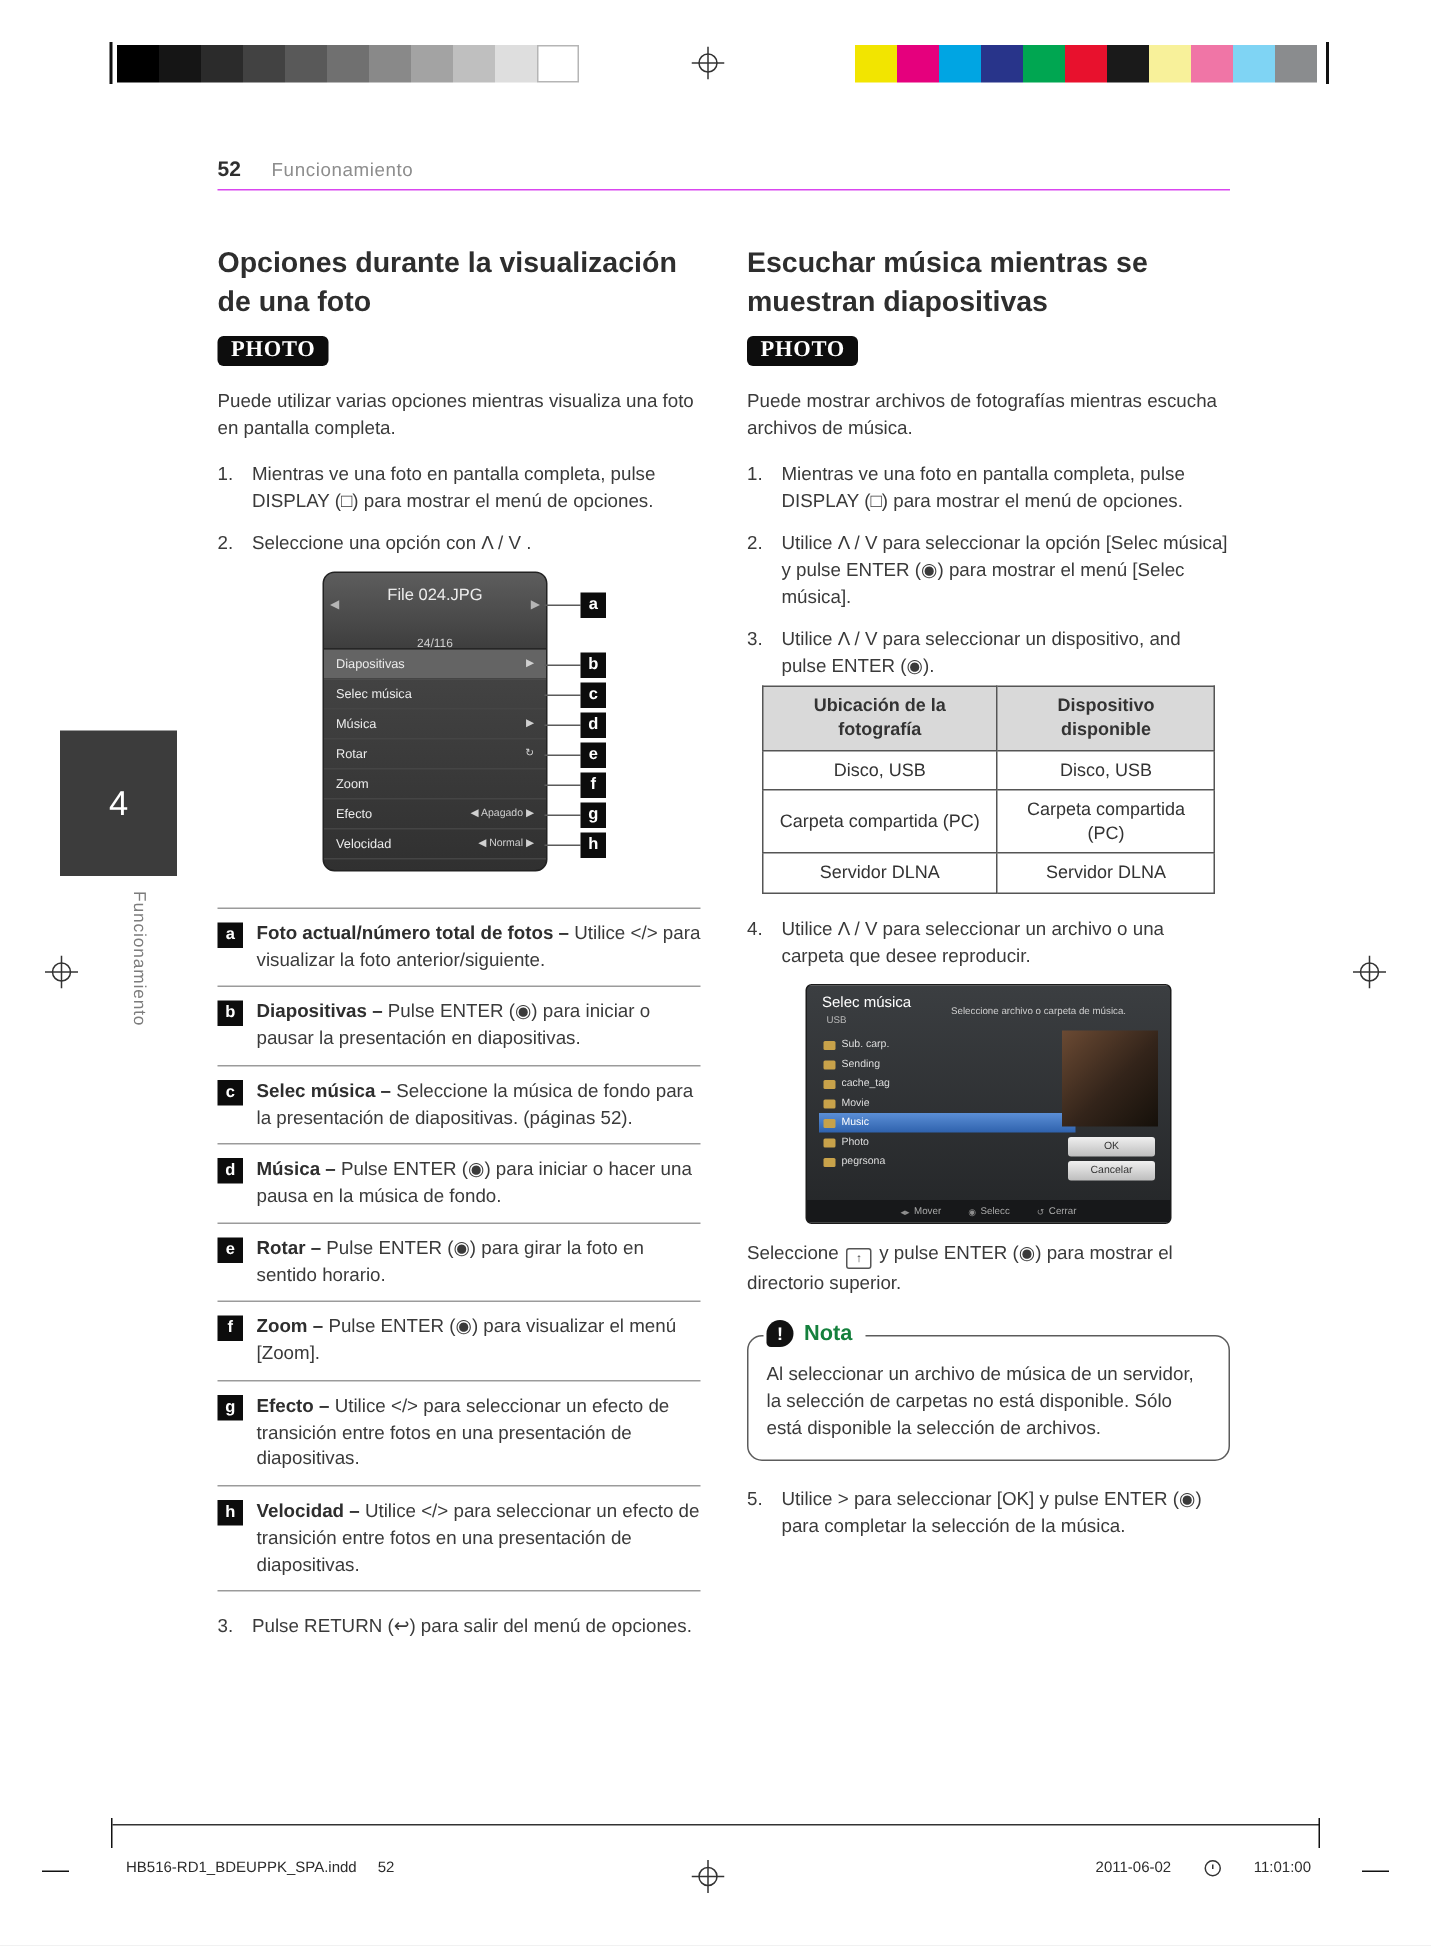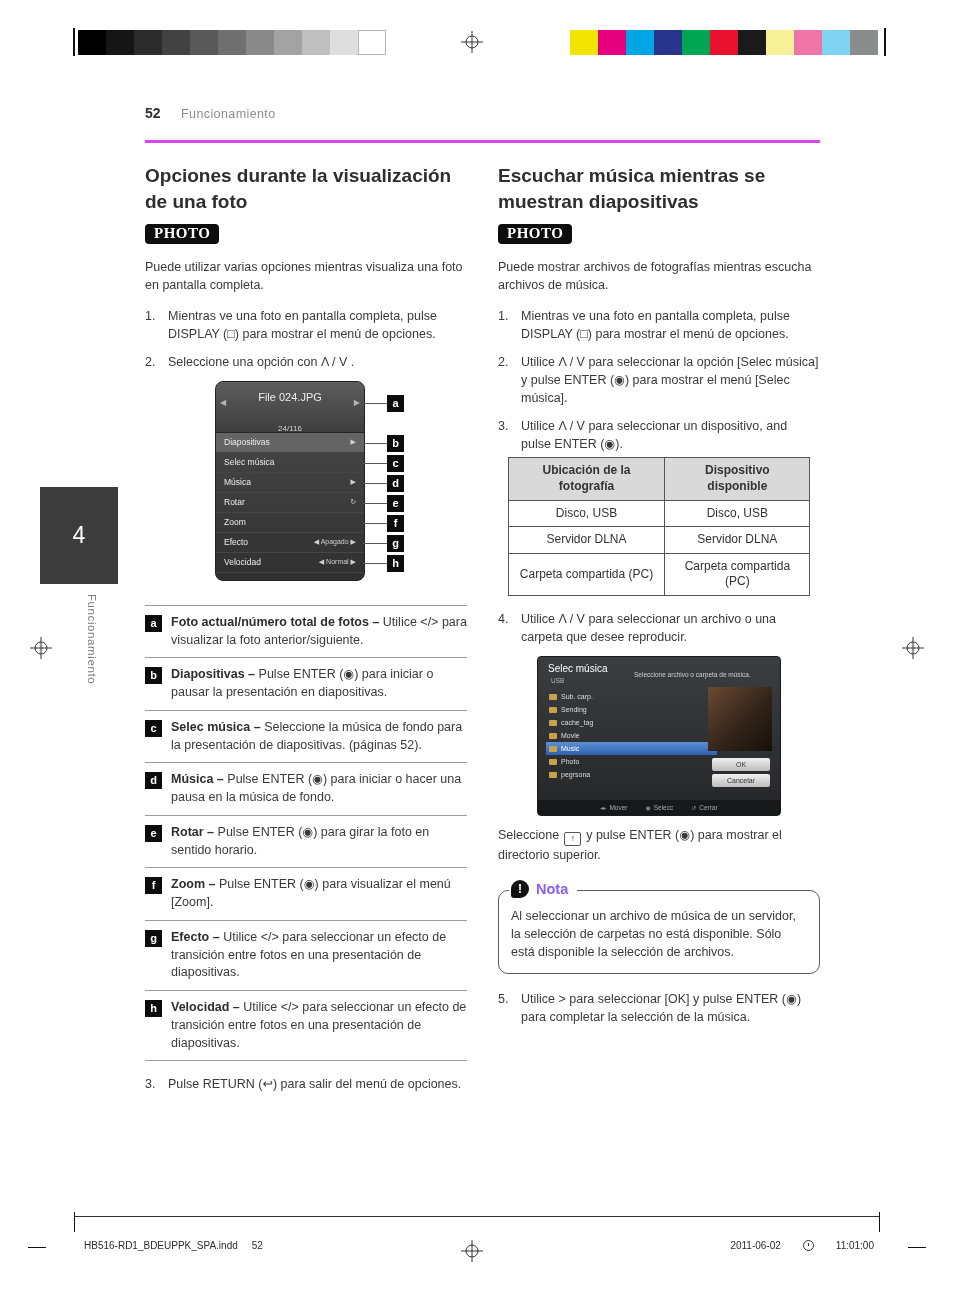--- a/index.html
+++ b/index.html
@@ -10,21 +10,21 @@
   .bar{position:absolute;top:30px;height:25px;display:flex;}
   .bar-left{left:78px;}
   .bar-right{left:570px;}
   .bar .cell{width:28px;height:25px;}
   .bar .cell.white{border:1px solid #b5b5b5;box-sizing:border-box;}
   .tick{position:absolute;background:#111;}
   .regmark{position:absolute;}
   .regmark svg{display:block;}
 
   
-  .header{position:absolute;left:145px;top:104px;width:675px;border-bottom:3px solid #d946ef;padding-bottom:18px;}
+  .header{position:absolute;left:145px;top:104px;width:675px;border-bottom:1px solid #d946ef;padding-bottom:4px;}
   .header .pgnum{font-size:14px;font-weight:bold;color:#2f2f2f;}
   .header .section{font-size:12.5px;color:#8d8d8d;margin-left:16px;letter-spacing:.4px;}
 
   
   .chapter-tab{position:absolute;left:40px;top:487px;width:78px;height:97px;background:#3c3c3c;
                color:#fff;display:flex;align-items:center;justify-content:center;font-size:23px;}
   .side-label{position:absolute;left:86px;top:594px;writing-mode:vertical-rl;font-size:11.5px;
               color:#7c7c7c;letter-spacing:.6px;}
 
   
@@ -95,21 +95,21 @@
   .dirline{display:block;}
   .diricon{display:inline-flex;width:15px;height:12px;border:1px solid #555;border-radius:2px;
            align-items:center;justify-content:center;font-size:8px;color:#333;margin:0 5px;vertical-align:-2px;}
   .diricon::before{content:"↑";}
 
   
   .note{position:relative;border:1.5px solid #5c5c5c;border-radius:10px;margin:26px 0 16px;padding:16px 12px 11px;}
   .note-title{position:absolute;top:-11px;left:10px;background:#fff;display:flex;align-items:center;gap:7px;padding:0 9px 0 2px;}
   .note-ex{width:18px;height:18px;background:#111;color:#fff;border-radius:50% 50% 50% 3px;
            font-weight:bold;font-size:12px;display:flex;align-items:center;justify-content:center;}
-  .note-title .nt{font-size:14.5px;font-weight:bold;color:#8b5cf6;}
+  .note-title .nt{font-size:14.5px;font-weight:bold;color:#15803d;}
   .note p{font-size:12.5px;line-height:1.45;margin:0;}
 
   
   .foot-rule{position:absolute;left:75px;width:805px;top:1216px;border-top:1px solid #333;}
   .foot-left{position:absolute;left:84px;top:1240px;font-size:10px;color:#2c2c2c;display:flex;gap:14px;}
   .foot-right{position:absolute;right:80px;top:1240px;font-size:10px;color:#2c2c2c;display:flex;gap:22px;align-items:center;}
   .clock{width:9px;height:9px;border:1px solid #333;border-radius:50%;position:relative;display:inline-block;}
   .clock::after{content:"";position:absolute;left:4px;top:1.5px;width:1px;height:3.5px;background:#333;}
 </style>
 </head>
@@ -312,26 +312,26 @@
       <tbody>
           <tr>
         <th>Ubicación de la fotografía</th>
         <th>Dispositivo disponible</th>
       </tr>
       <tr>
         <td>Disco, USB</td>
         <td>Disco, USB</td>
       </tr>
       <tr>
+        <td>Carpeta compartida (PC)</td>
+        <td>Carpeta compartida (PC)</td>
+      </tr>
+      <tr>
         <td>Servidor DLNA</td>
         <td>Servidor DLNA</td>
-      </tr>
-      <tr>
-        <td>Carpeta compartida (PC)</td>
-        <td>Carpeta compartida (PC)</td>
       </tr>
     </tbody>
       </table>
 
     <div class="step">
       <span class="num">4.</span>
       <span class="txt">Utilice Λ / V para seleccionar un archivo o una carpeta que desee reproducir.</span>
     </div>
 
     

